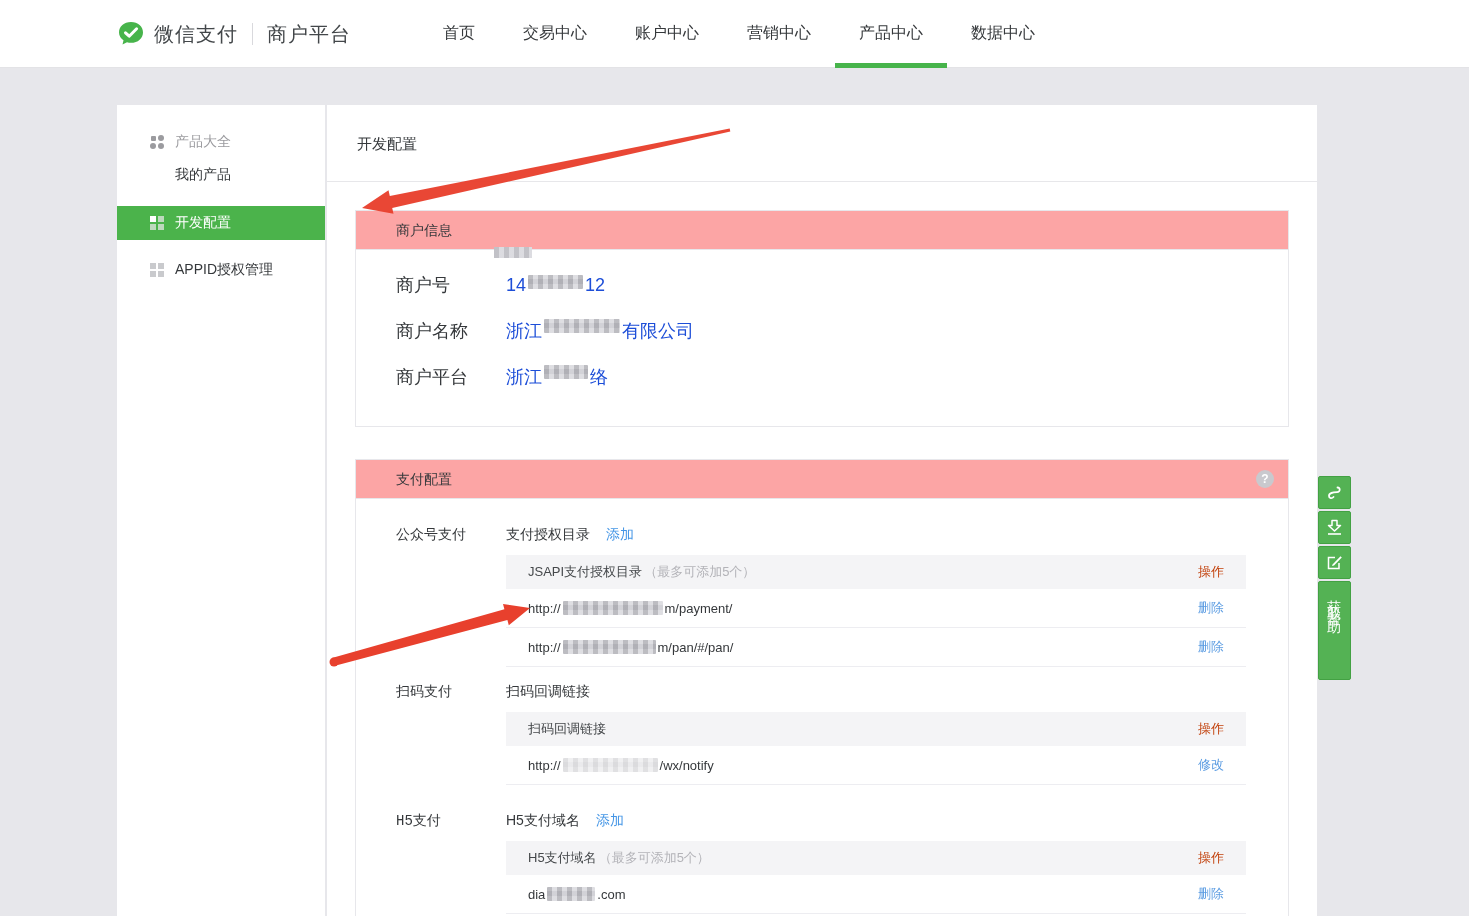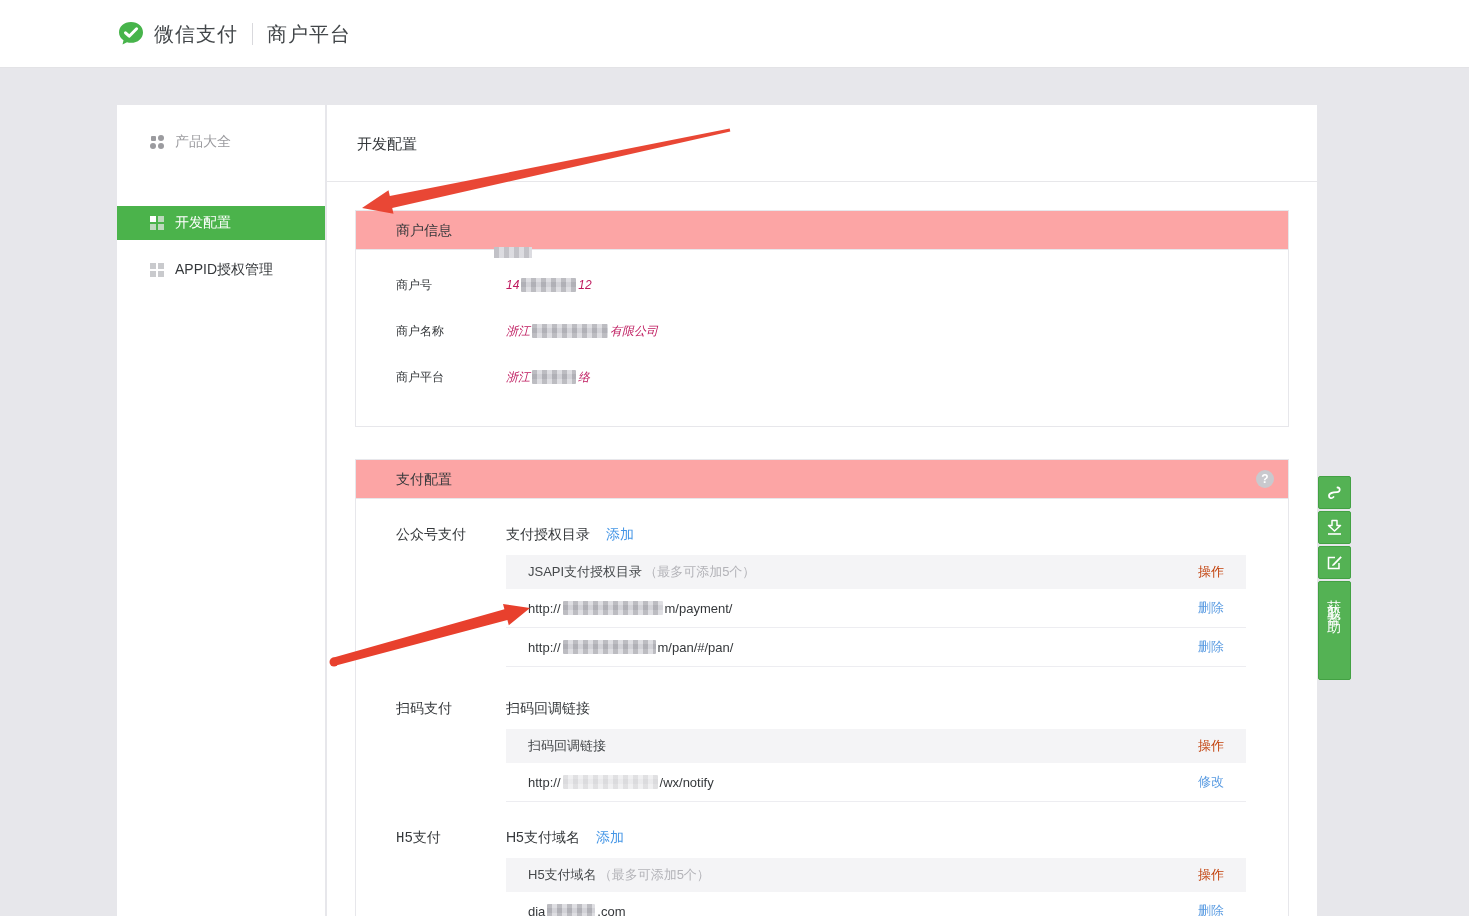--- a/index.html
+++ b/index.html
@@ -72,30 +72,30 @@
     position:relative; height:39px; line-height:39px; background:#fca5a5;
     border-bottom:1px solid #e7e7eb; padding-left:40px; font-size:14px; color:#35383b;
   }
   .help-badge {
     position:absolute; right:14px; top:10px; width:18px; height:18px;
     border-radius:50%; background:#c9c9ce; color:#fff; font-size:12px; font-weight:bold;
     text-align:center; line-height:18px; cursor:pointer;
   }
 
   .m-body { padding:12px 0 26px; }
-  .m-row { height:46px; display:flex; align-items:center; padding-left:40px; font-size:12px; }
+  .m-row { height:46px; display:flex; align-items:center; padding-left:40px; font-size:18px; }
   .m-label { width:110px; color:#35383b; flex:none; }
-  .m-value { color:#be185d; display:flex; align-items:center;font-style:italic; }
+  .m-value { color:#1d4ed8; display:flex; align-items:flex-start; }
 
   .pay-body { padding:24px 40px 40px; }
   .sect-head { display:flex; align-items:center; font-size:14px; height:24px; }
   .sect-label { width:110px; flex:none; color:#35383b;font-family:Liberation Mono, monospace; }
   .sect-sub { color:#35383b; }
   .add-link { color:#4596e6; margin-left:16px; cursor:pointer; }
-  .sect + .sect { margin-top:30px; }
+  .sect + .sect { margin-top:13px; }
   .sect-h5 { margin-top:24px !important; }
 
   .tbl { margin-left:110px; margin-top:8px; width:740px; font-size:13px; }
   .tbl-head {
     height:34px; background:#f4f4f6; display:flex; align-items:center;
     padding:0 22px; color:#45484b;
   }
   .tbl-note { color:#b3b3b8; margin-left:2px; }
   .tbl-op { margin-left:auto; color:#c2410c; }
   .tbl-row {
@@ -141,31 +141,42 @@
 <header class="topbar">
   <div class="brand">
     <svg class="brand-logo" viewBox="0 0 28 28">
       <path d="M14 2 C7 2 2 6.6 2 12.4 C2 15.7 3.8 18.5 6.5 20.3 L5.5 24.5 L10 22.2 C11.3 22.6 12.6 22.8 14 22.8 C21 22.8 26 18.2 26 12.4 C26 6.6 21 2 14 2 Z" fill="#47b44b"></path>
       <path d="M8.5 12.8 L12.2 16.2 L19.6 8.8" fill="none" stroke="#fff" stroke-width="3" stroke-linecap="round" stroke-linejoin="round"></path>
     </svg>
     <span class="brand-name">微信支付</span>
     <span class="brand-divider"></span>
     <span class="brand-platform">商户平台</span>
   </div>
+  <nav class="topnav">
+    <div class="nav-item"><span>首页</span></div>
+    <div class="nav-item"><span>交易中心</span></div>
+    <div class="nav-item"><span>账户中心</span></div>
+    <div class="nav-item"><span>营销中心</span></div>
+    <div class="nav-item active"><span>产品中心</span></div>
+    <div class="nav-item"><span>数据中心</span></div>
+  </nav>
 </header>
 
 <aside class="sidebar">
   <div class="side-row side-group">
     <span class="grid-icon dots">
         <i></i>
         <i></i>
         <i></i>
         <i></i>
       </span>
     <span>产品大全</span>
+  </div>
+  <div class="side-row side-sub">
+    <span>我的产品</span>
   </div>
   <div class="side-row side-active">
     <span class="grid-icon onGreen">
         <i></i>
         <i></i>
         <i></i>
         <i></i>
       </span>
     <span>开发配置</span>
   </div>

